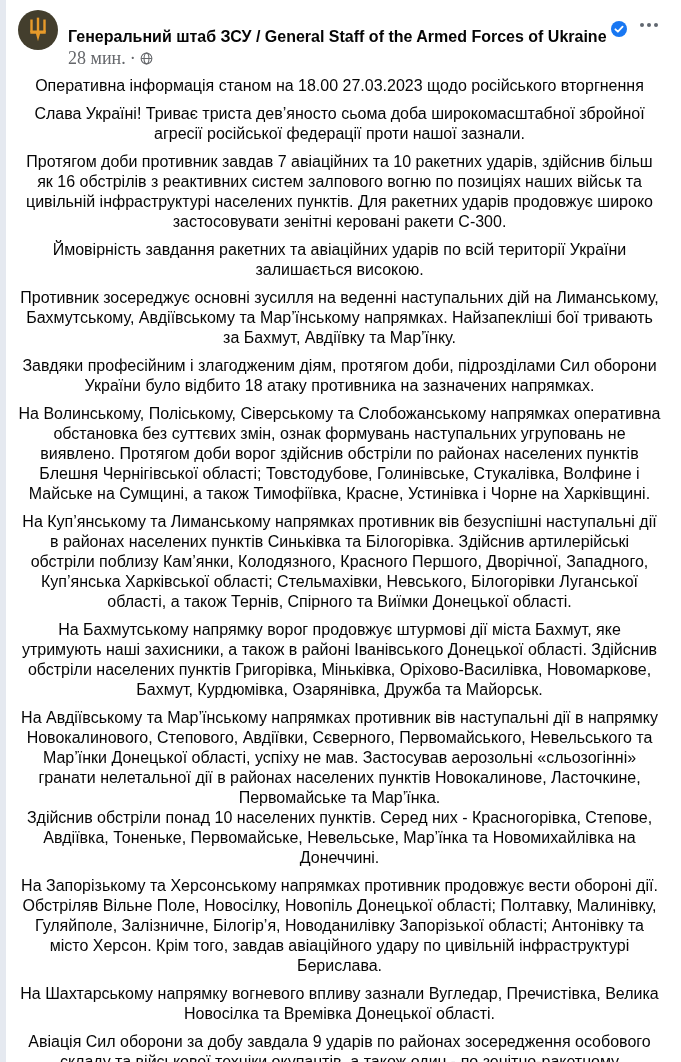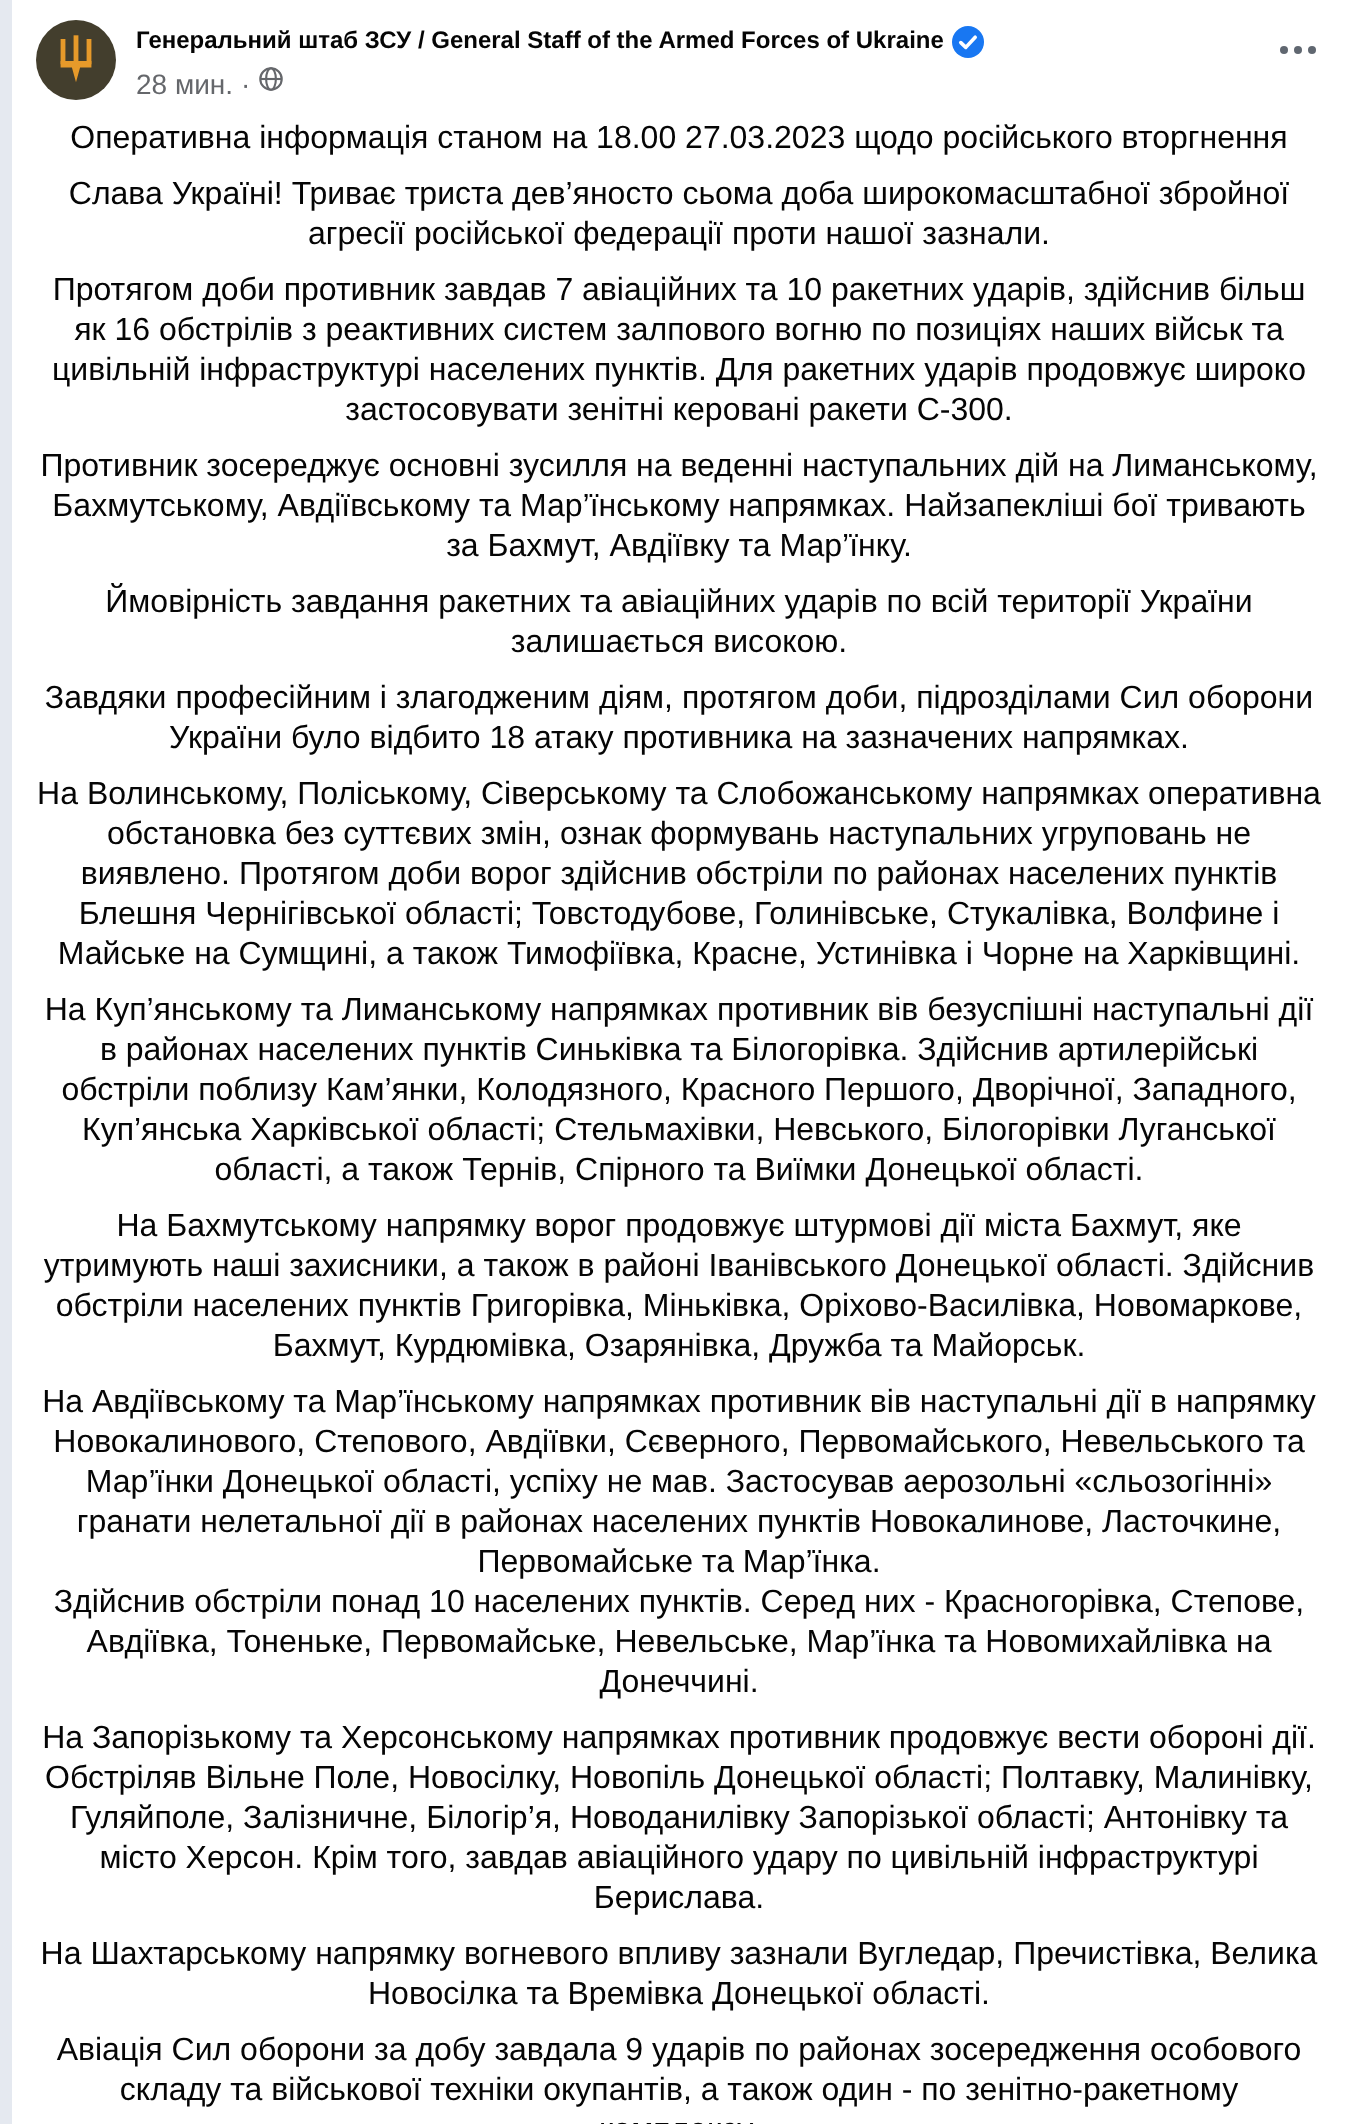--- a/index.html
+++ b/index.html
@@ -46,33 +46,36 @@
   }
   .header-text { min-width: 0; }
   .page-name-row {
     display: flex;
     align-items: center;
     gap: 4px;
     white-space: nowrap;
   }
   .page-name {
     font-weight: 700;
-    font-size: 12px;
+    font-size: 16px;
     line-height: 21px;
     color: #050505;
     cursor: pointer;
+    margin-top: 16px;
   }
   .verified-badge { flex: none; margin-top: 1px; }
   .meta-row {
     display: flex;
+    align-items: center;
     gap: 4px;
     margin-top: 2px;
     color: #65676B;
-    font-size: 14px;
+    font-size: 18px;
     line-height: 18px;
+    font-family: Liberation Serif, serif;
   }
   .meta-timestamp { cursor: pointer; }
   .meta-sep { color: #65676B; }
   .more-btn {
     position: absolute;
     right: -6px;
     top: 4px;
     background: none;
     border: none;
     padding: 8px;
@@ -150,22 +153,22 @@
       </span>
     </button>
 
   </header>
 
   <div class="post-content">
 
   <p class="post-paragraph">Оперативна інформація станом на 18.00 27.03.2023 щодо російського вторгнення</p>
       <p class="post-paragraph">Слава Україні! Триває триста дев’яносто сьома доба широкомасштабної збройної агресії російської федерації проти нашої зазнали.</p>
       <p class="post-paragraph">Протягом доби противник завдав 7 авіаційних та 10 ракетних ударів, здійснив більш як 16 обстрілів з реактивних систем залпового вогню по позиціях наших військ та цивільній інфраструктурі населених пунктів. Для ракетних ударів продовжує широко застосовувати зенітні керовані ракети С-300.</p>
+      <p class="post-paragraph">Ймовірність завдання ракетних та авіаційних ударів по всій території України залишається високою.</p>
       <p class="post-paragraph">Противник зосереджує основні зусилля на веденні наступальних дій на Лиманському, Бахмутському, Авдіївському та Мар’їнському напрямках. Найзапекліші бої тривають за Бахмут, Авдіївку та Мар’їнку.</p>
-      <p class="post-paragraph">Ймовірність завдання ракетних та авіаційних ударів по всій території України залишається високою.</p>
       <p class="post-paragraph">Завдяки професійним і злагодженим діям, протягом доби, підрозділами Сил оборони України було відбито 18 атаку противника на зазначених напрямках.</p>
       <p class="post-paragraph">На Волинському, Поліському, Сіверському та Слобожанському напрямках оперативна обстановка без суттєвих змін, ознак формувань наступальних угруповань не виявлено. Протягом доби ворог здійснив обстріли по районах населених пунктів Блешня Чернігівської області; Товстодубове, Голинівське, Стукалівка, Волфине і Майське на Сумщині, а також Тимофіївка, Красне, Устинівка і Чорне на Харківщині.</p>
       <p class="post-paragraph">На Куп’янському та Лиманському напрямках противник вів безуспішні наступальні дії в районах населених пунктів Синьківка та Білогорівка. Здійснив артилерійські обстріли поблизу Кам’янки, Колодязного, Красного Першого, Дворічної, Западного, Куп’янська Харківської області; Стельмахівки, Невського, Білогорівки Луганської області, а також Тернів, Спірного та Виїмки Донецької області.</p>
       <p class="post-paragraph">На Бахмутському напрямку ворог продовжує штурмові дії міста Бахмут, яке утримують наші захисники, а також в районі Іванівського Донецької області. Здійснив обстріли населених пунктів Григорівка, Міньківка, Оріхово-Василівка, Новомаркове, Бахмут, Курдюмівка, Озарянівка, Дружба та Майорськ.</p>
       <p class="post-paragraph">На Авдіївському та Мар’їнському напрямках противник вів наступальні дії в напрямку Новокалинового, Степового, Авдіївки, Сєверного, Первомайського, Невельського та Мар’їнки Донецької області, успіху не мав. Застосував аерозольні «сльозогінні» гранати нелетальної дії в районах населених пунктів Новокалинове, Ласточкине, Первомайське та Мар’їнка.
 Здійснив обстріли понад 10 населених пунктів. Серед них - Красногорівка, Степове, Авдіївка, Тоненьке, Первомайське, Невельське, Мар’їнка та Новомихайлівка на Донеччині.</p>
       <p class="post-paragraph">На Запорізькому та Херсонському напрямках противник продовжує вести обороні дії. Обстріляв Вільне Поле, Новосілку, Новопіль Донецької області; Полтавку, Малинівку, Гуляйполе, Залізничне, Білогір’я, Новоданилівку Запорізької області; Антонівку та місто Херсон. Крім того, завдав авіаційного удару по цивільній інфраструктурі Берислава.</p>
       <p class="post-paragraph">На Шахтарському напрямку вогневого впливу зазнали Вугледар, Пречистівка, Велика Новосілка та Времівка Донецької області.</p>
       <p class="post-paragraph">Авіація Сил оборони за добу завдала 9 ударів по районах зосередження особового складу та військової техніки окупантів, а також один - по зенітно-ракетному комплексу.</p>
     </div>

